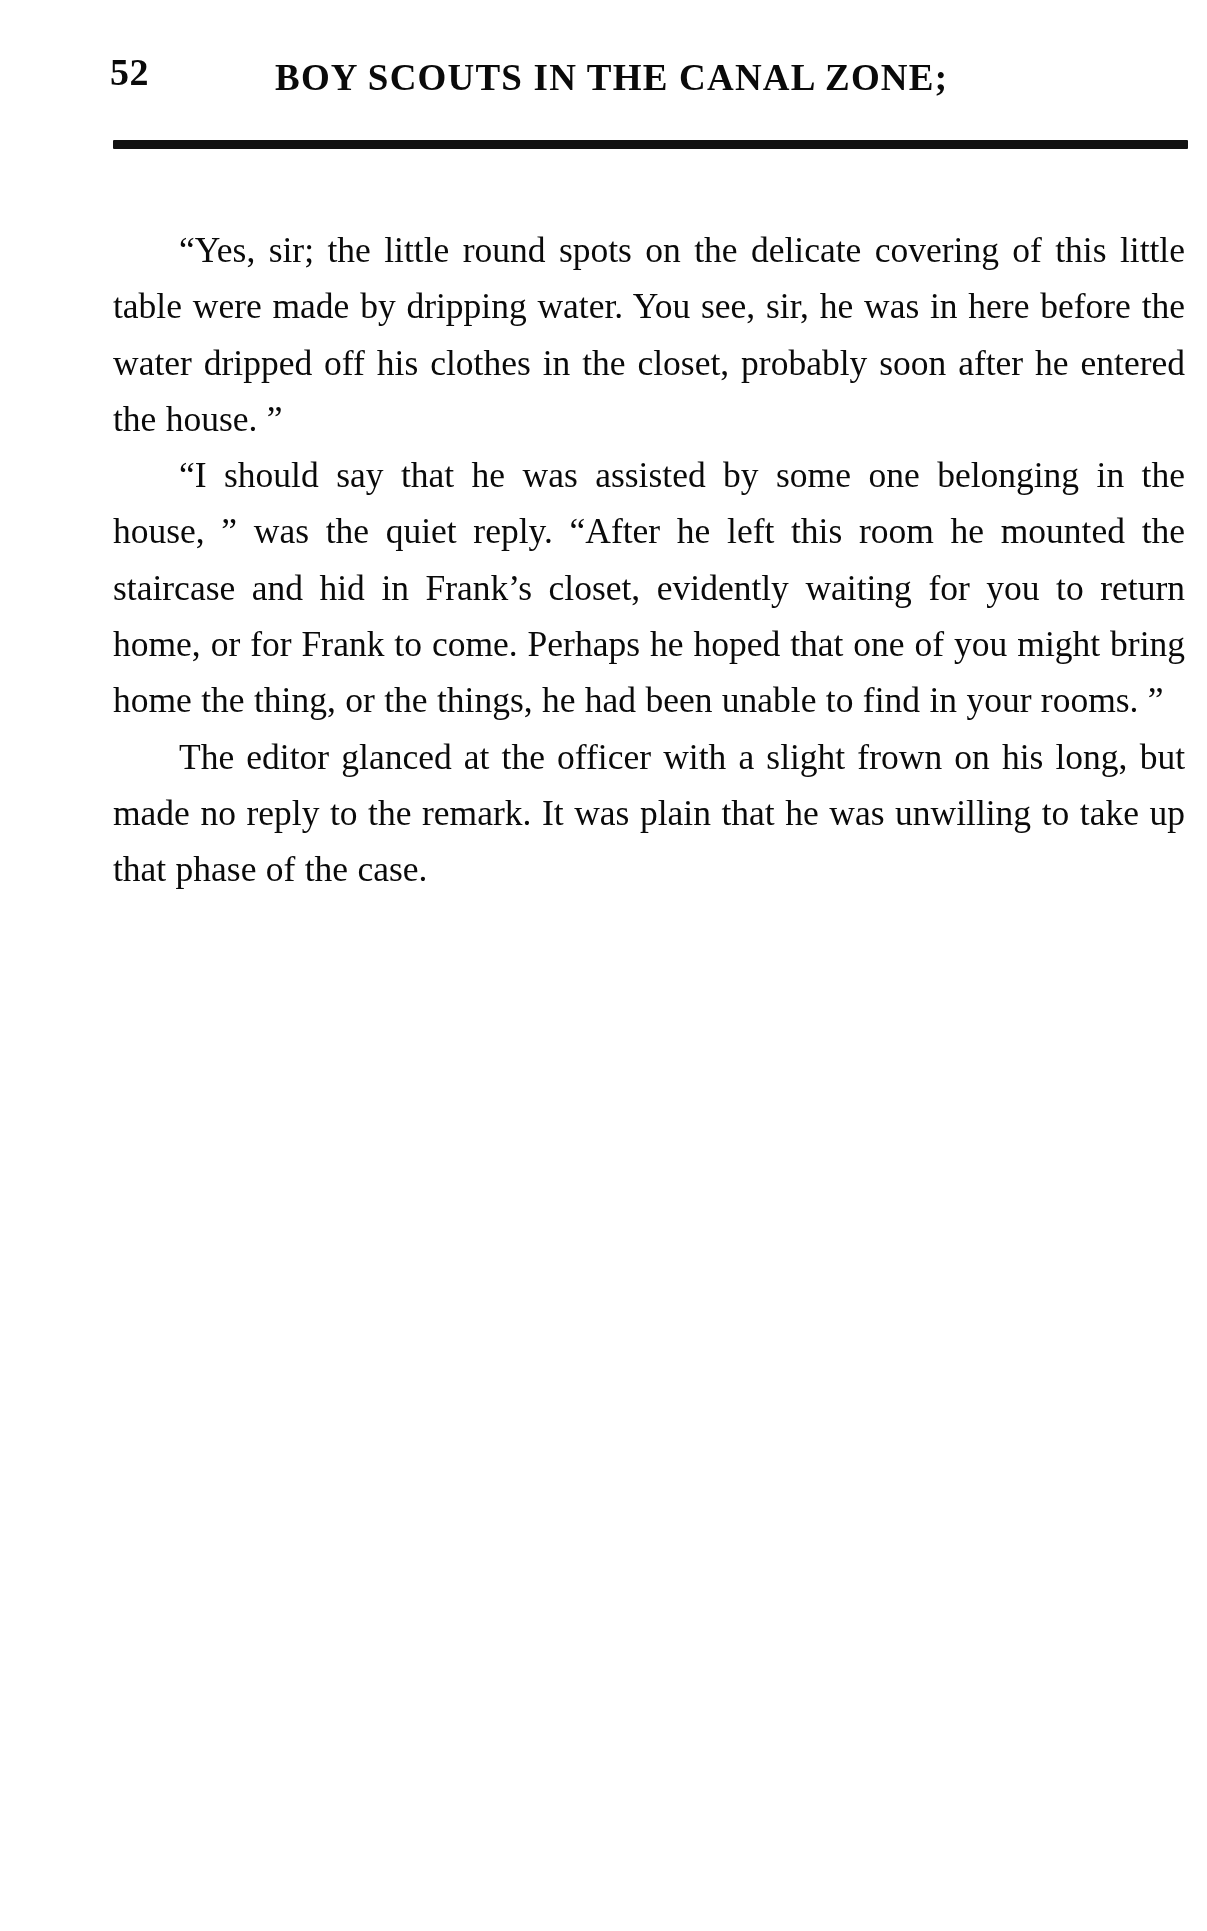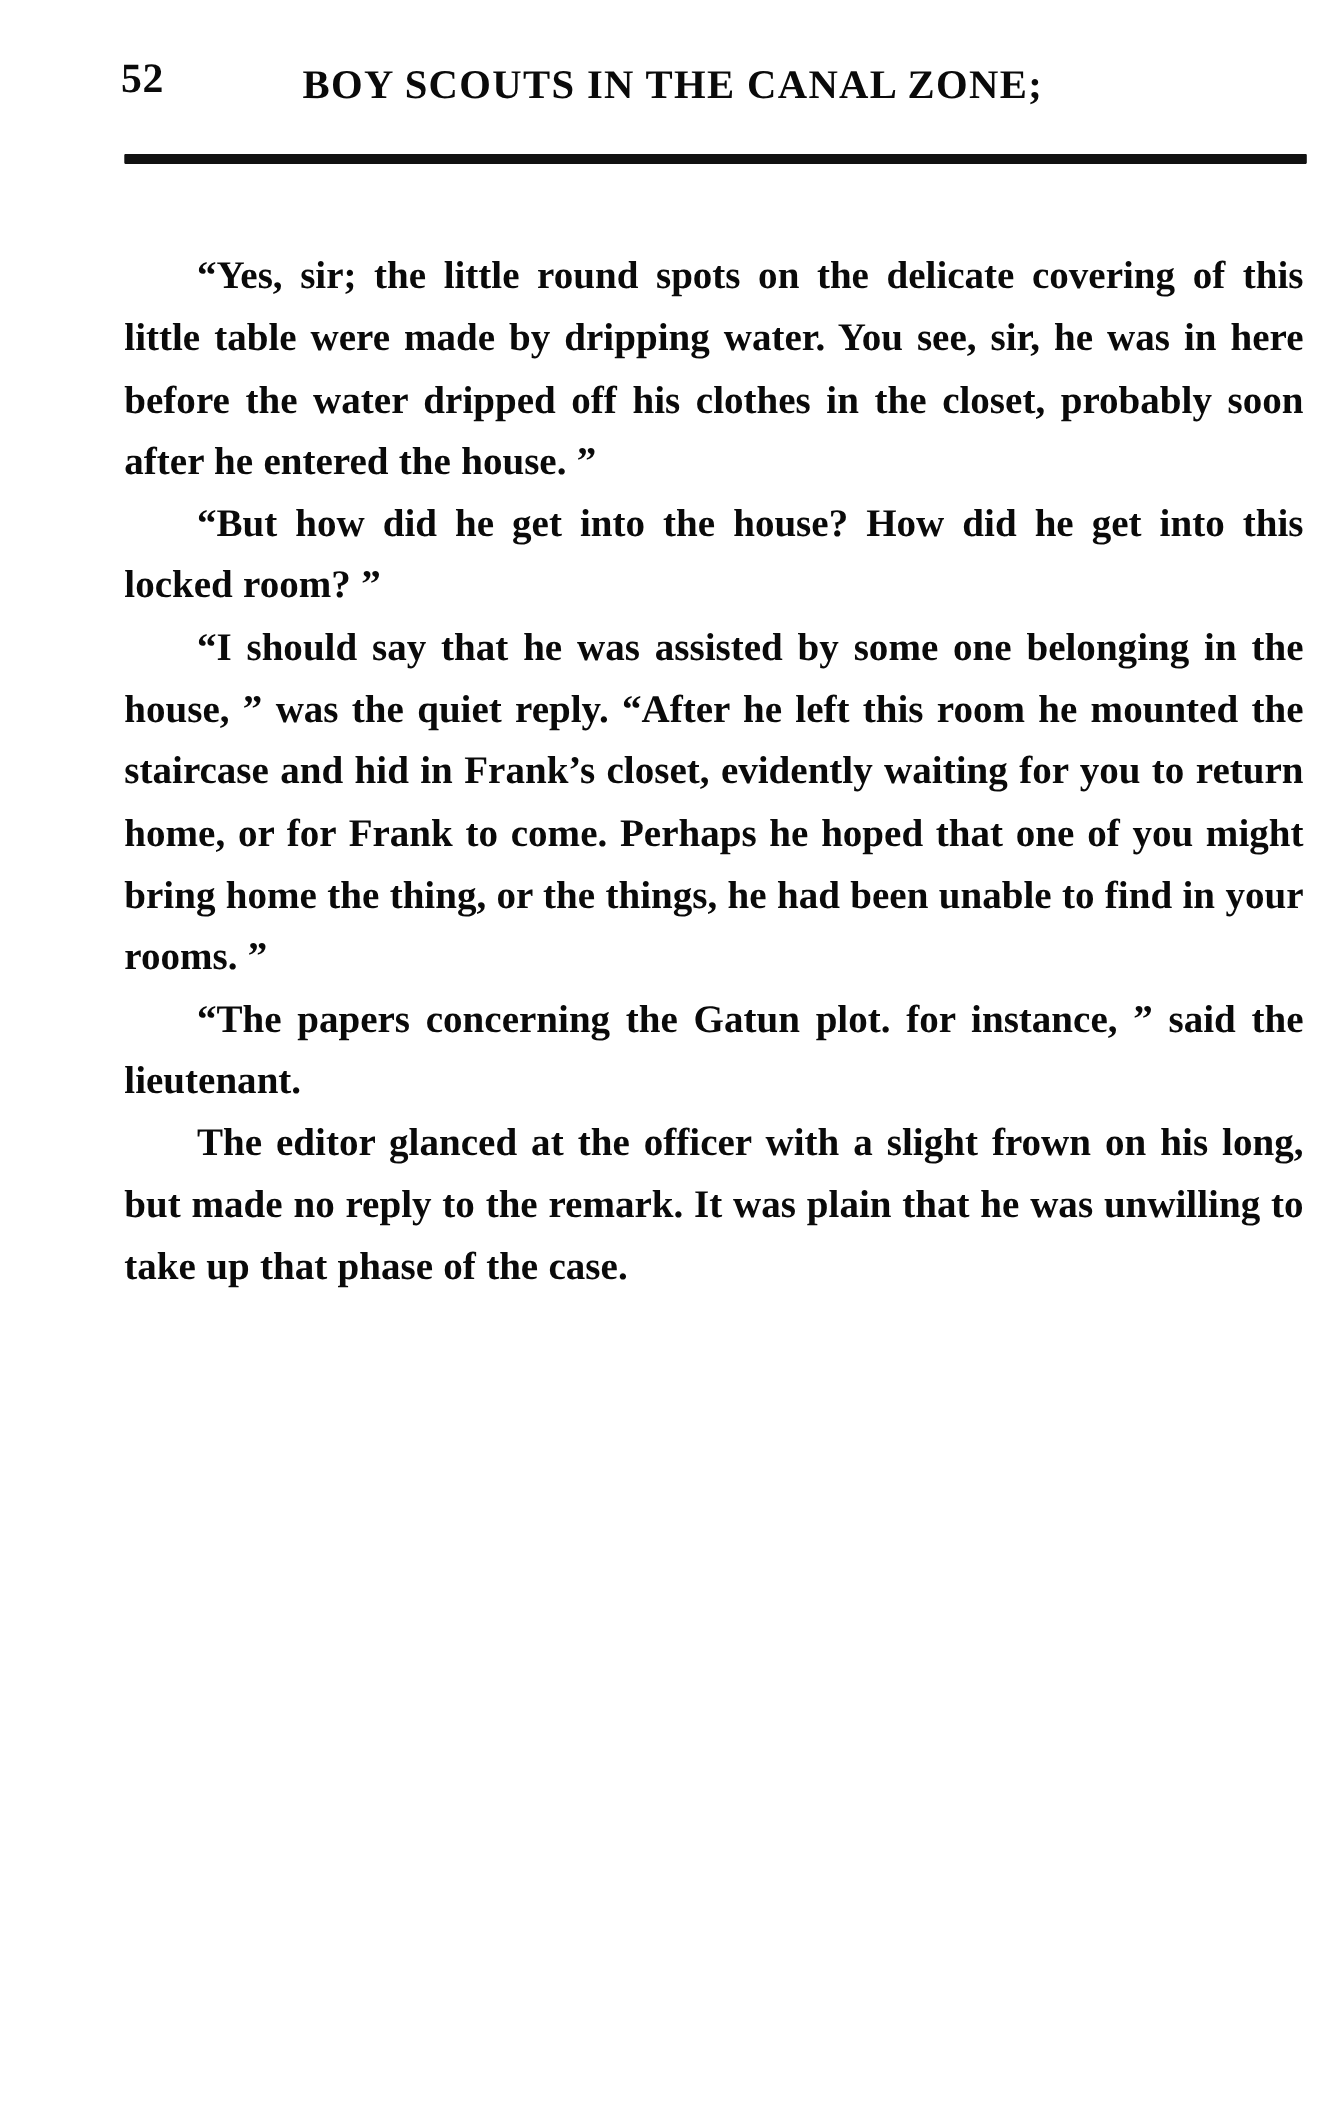--- a/index.html
+++ b/index.html
@@ -68,36 +68,33 @@
     line-height: 56.3px;
     text-align: justify;
     text-justify: inter-word;
     -webkit-hyphens: manual;
     hyphens: manual;
     word-spacing: 0.5px;
   }
   .body-text p {
     margin: 0;
     text-indent: 66px;
-    font-weight: bold;
   }
 </style>
 </head>
 <body>
 
 <div class="page">
 
   <div class="header">
     <div class="folio">52</div>
     <div class="running-title">BOY SCOUTS IN THE CANAL ZONE;</div>
   </div>
 
   <div class="rule"></div>
 
   <div class="body-text">
     <p>“Yes, sir; the little round spots on the delicate covering of this little table were made by dripping water.   You see, sir, he was in here before the water dripped off his clothes in the closet, probably soon after he entered the house. ”</p>
-    <p>“But how did he get into the house?   How did he get into this locked room? ”</p>
     <p>“I should say that he was assisted by some one belonging in the house, ” was the quiet reply. “After he left this room he mounted the staircase and hid in Frank’s closet, evidently waiting for you to return home, or for Frank to come. Perhaps he hoped that one of you might bring home the thing, or the things, he had been unable to find in your rooms. ”</p>
-    <p>“The papers concerning the Gatun plot. for instance, ” said the lieutenant.</p>
     <p>The editor glanced at the officer with a slight frown on his long, but made no reply to the remark.   It was plain that he was unwilling to take up that phase of the case.</p>
   </div>
 
 </div>
 
 </body></html>

